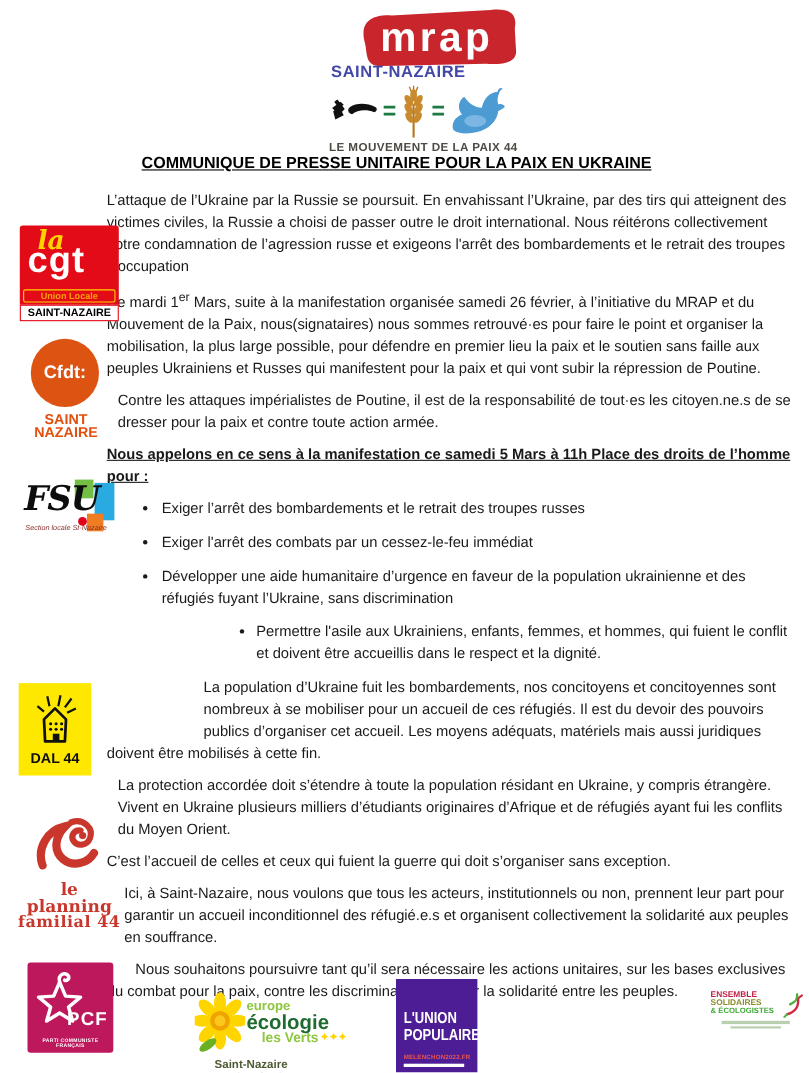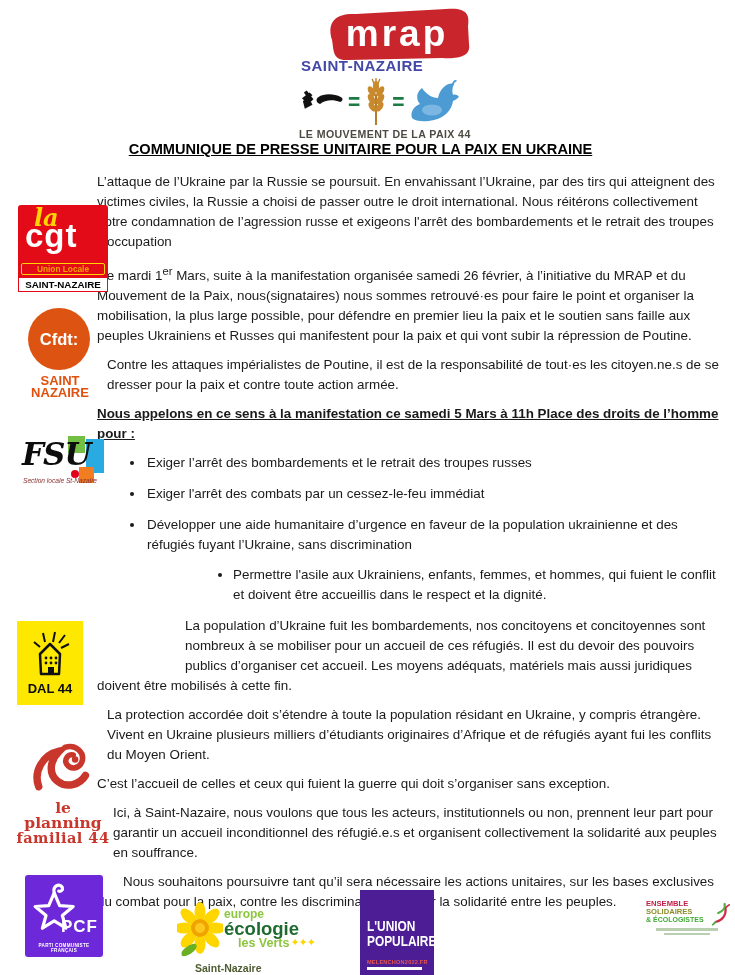--- a/index.html
+++ b/index.html
@@ -72,21 +72,21 @@
   .ldh-sec{color:#e2001a;font-size:9.5px;line-height:11px;margin-left:6px;padding-top:4px;}
   
   .dal{left:17px;top:621px;width:66px;height:84px;background:#ffe800;text-align:center;}
   .dal-label{font-weight:800;font-size:13px;color:#0d0d0d;margin-top:-2px;}
   
   .planning{left:16px;top:740px;width:94px;text-align:center;}
   .pl-l1{color:#c9372c;font-weight:800;font-size:15.5px;line-height:15px;font-family:"DejaVu Serif",serif;}
   .pl-l2{color:#c9372c;font-weight:800;font-size:14.5px;line-height:16px;font-family:"DejaVu Serif",serif;letter-spacing:.5px;}
 
   
-  .pcf{left:25px;top:875px;width:78px;height:82px;background:#6d28d9;border-radius:3px;overflow:hidden;}
+  .pcf{left:25px;top:875px;width:78px;height:82px;background:#be185d;border-radius:3px;overflow:hidden;}
   .pcf-word{position:absolute;right:5px;top:42px;color:#fff;font-weight:900;font-size:17px;letter-spacing:1px;}
   .pcf-sub{position:absolute;bottom:4px;left:0;right:0;text-align:center;color:#fff;
            font-size:4.6px;font-weight:700;letter-spacing:.3px;}
   .eelv{left:177px;top:868px;width:132px;margin-top:34px;}
   .eelv-top{display:flex;}
   .eelv-words{margin-left:1px;padding-top:7px;position:relative;}
   .eelv-w1{color:#8dc63f;font-weight:700;font-size:12px;line-height:11px;}
   .eelv-w2{color:#1e6b30;font-weight:800;font-size:18.5px;line-height:17px;}
   .eelv-w3{color:#8dc63f;font-weight:700;font-size:12.5px;line-height:12px;margin-left:14px;}
   .eelv-stars{position:absolute;right:-16px;top:34px;color:#ffd500;font-size:11px;letter-spacing:-1px;}

